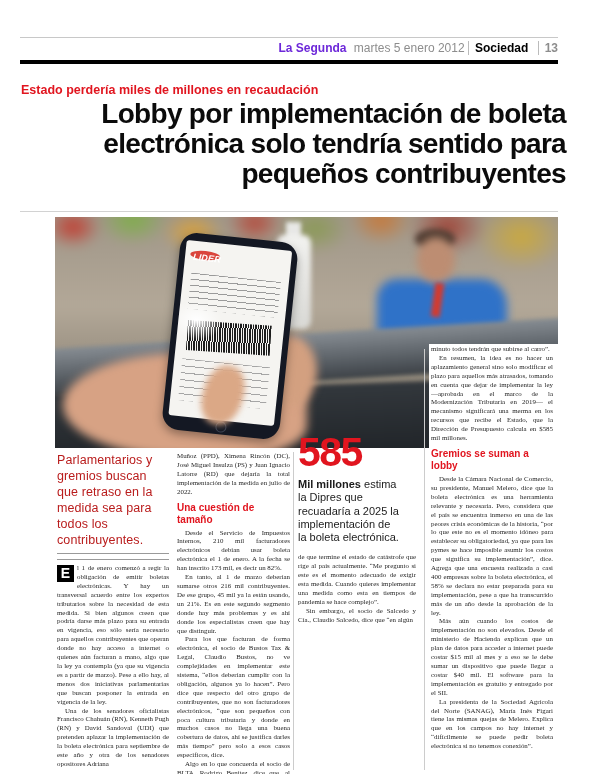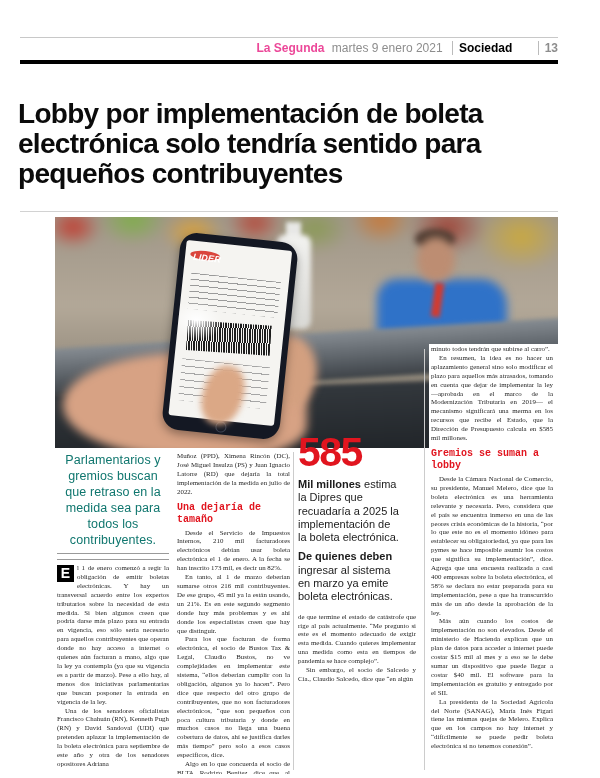--- a/index.html
+++ b/index.html
@@ -3,31 +3,31 @@
 <meta charset="utf-8">
 <style>
   html,body{margin:0;padding:0;background:#ffffff;}
   .page{position:relative;width:600px;height:778px;background:#fff;overflow:hidden;
         font-family:"Liberation Serif",serif;color:#1f1f1f;}
 
   
   .top-hairline{position:absolute;left:20px;width:538px;top:37px;border-top:1px solid #c8c8c8;}
   .masthead{position:absolute;left:20px;width:538px;top:41px;text-align:right;
             font-family:"Liberation Sans",sans-serif;font-size:12px;white-space:nowrap;}
-  .masthead .brand{font-weight:bold;color:#ec4899;}
+  .masthead .brand{font-weight:bold;color:#6d28d9;}
   .masthead .date{color:#8d8d8d;padding-left:4px;}
-  .masthead .section{font-weight:bold;color:#000;border-left:1px solid #bbb;padding:0 6px;margin-left:6px;}
-  .masthead .pagenum{font-weight:bold;color:#8d8d8d;border-left:1px solid #bbb;padding-left:6px;margin-left:16px;}
+  .masthead .section{font-weight:bold;color:#000;border-left:1px solid #bbb;padding:0 6px;}
+  .masthead .pagenum{font-weight:bold;color:#8d8d8d;border-left:1px solid #bbb;padding-left:6px;}
   .black-rule{position:absolute;left:20px;width:538px;top:60px;height:3.5px;background:#000;}
 
   
   .kicker{position:absolute;left:21px;top:83px;font-family:"Liberation Sans",sans-serif;
           font-weight:bold;font-size:12.5px;color:#e1151f;}
   .headline{position:absolute;left:18px;top:99px;width:548px;font-family:"Liberation Sans",sans-serif;
-            font-weight:bold;font-size:28px;line-height:30px;letter-spacing:-0.7px;color:#0b0b0b;}
+            font-weight:bold;font-size:28px;line-height:30px;letter-spacing:-0.7px;color:#0b0b0b;text-align:right;}
   .photo-hairline{position:absolute;left:20px;width:538px;top:211px;border-top:1px solid #d2d2d2;}
 
   
   .photo{position:absolute;left:55px;top:217px;width:503px;height:231px;background:#a89d8d;
          clip-path:polygon(0 0,100% 0,100% 127px,374px 127px,374px 100%,0 100%);overflow:hidden;}
   .photo *{position:absolute;}
   .ph-bg{left:-12px;top:-12px;right:-12px;bottom:-12px;filter:blur(6px);
     background:
       radial-gradient(40px 30px at 30px 22px,#c23a2e 0%,rgba(194,58,46,0) 70%),
       radial-gradient(50px 35px at 90px 15px,#7fae4a 0%,rgba(127,174,74,0) 70%),
@@ -81,52 +81,53 @@
   .col p{margin:0;}
   .col p + p{text-indent:8px;}
   .col1{left:57px;top:452px;width:112px;height:322px;}
   .col2{left:177px;top:452px;width:113px;height:322px;}
   .col3{left:298px;top:432px;width:118px;height:322px;}
   .col4{left:431px;top:345px;width:122px;height:429px;}
   .vrule-a{position:absolute;left:293px;top:452px;height:318px;border-left:1px solid #cccccc;}
   .vrule-b{position:absolute;left:424px;top:349px;height:421px;border-left:1px solid #cccccc;}
 
   .deck{font-family:"Liberation Sans",sans-serif;font-size:12.5px;line-height:16px;
-        color:#0f766e;text-align:center;letter-spacing:.1px;}
+        color:#b91c1c;text-align:left;letter-spacing:.1px;}
   .thin-rule{border-top:1px solid #9a9a9a;margin:5px 0 4px 0;}
   .byline{font-family:"Liberation Sans",sans-serif;font-weight:bold;font-size:7.8px;
           line-height:9.5px;color:#111;text-align:left;}
   .dropcap{float:left;width:17px;height:17px;margin:1px 3px 0 0;background:#000;color:#fff;
            font-family:"Liberation Sans",sans-serif;font-weight:bold;font-size:14px;line-height:17px;
            text-align:center;}
-  .subhead{font-family:Liberation Mono, monospace;font-weight:bold;font-size:10px;line-height:12px;
+  .subhead{font-family:Liberation Sans, sans-serif;font-weight:bold;font-size:10px;line-height:12px;
            color:#e1151f;text-align:left;margin:5px 0 3px 0;}
   .stat-value{font-family:"Liberation Sans",sans-serif;font-weight:bold;color:#e1151f;
               letter-spacing:-1.5px;text-align:left;}
   .stat-value.v1{font-size:41px;line-height:41px;}
   .stat-value.v2{font-size:35px;line-height:37px;margin-top:10px;}
   .stat-caption{font-family:"Liberation Sans",sans-serif;font-size:11px;line-height:13.3px;
                 color:#1c1c1c;text-align:left;margin:5px 16px 6px 0;}
   .stat-caption .b{font-weight:bold;}
   .col3-body{margin-top:9px;}
 </style>
 </head>
 <body>
 
 <div class="page">
 
   <div class="top-hairline"></div>
   <div class="masthead">
     <span class="brand">La Segunda</span>
-    <span class="date">martes 9 enero 2021</span>
+    <span class="date">martes 5 enero 2012</span>
     <span class="section">Sociedad</span>
     <span class="pagenum">13</span>
   </div>
   <div class="black-rule"></div>
 
+  <div class="kicker">Estado perdería miles de millones en recaudación</div>
   <h1 class="headline" style="margin:0;">Lobby por implementación de boleta electrónica solo tendría sentido para pequeños contribuyentes</h1>
   <div class="photo-hairline"></div>
 
   <div class="photo">
     <div class="ph-bg"></div>
     <div class="ph-cashier-shirt"></div>
     <div class="ph-cashier-hair"></div>
     <div class="ph-cashier-head"></div>
     <div class="ph-lanyard"></div>
     <div class="ph-dispenser-top"></div>
@@ -156,31 +157,30 @@
   <div class="col col1">
     <div class="deck">Parlamentarios y gremios buscan que retraso en la medida sea para todos los contribuyentes.</div>
     <div class="thin-rule"></div>
     <div class="thin-rule"></div>
     <p><span class="dropcap">E</span><span>l 1 de enero comenzó a regir la obligación de emitir boletas electrónicas. Y hay un transversal acuerdo entre los expertos tributarios sobre la necesidad de esta medida. Si bien algunos creen que podría darse más plazo para su entrada en vigencia, eso sólo sería necesario para aquellos contribuyentes que operan donde no hay acceso a internet o quienes aún facturan a mano, algo que la ley ya contempla (ya que su vigencia es a partir de marzo). Pese a ello hay, al menos dos iniciativas parlamentarias que buscan posponer la entrada en vigencia de la ley.</span></p>
     <p>Una de los senadores oficialistas Francisco Chahuán (RN), Kenneth Pugh (RN) y David Sandoval (UDI) que pretenden aplazar la implementación de la boleta electrónica para septiembre de este año y otra de los senadores opositores Adriana</p>
   </div>
 
   <div class="col col2">
     <p>Muñoz (PPD), Ximena Rincón (DC), José Miguel Insulza (PS) y Juan Ignacio Latorre (RD) que dejaría la total implementación de la medida en julio de 2022.</p>
-    <div class="subhead">Una dejaría de tamaño</div>
+    <div class="subhead">Una cuestión de tamaño</div>
     <p style="text-indent:8px;">Desde el Servicio de Impuestos Internos, 210 mil facturadores electrónicos debían usar boleta electrónica el 1 de enero. A la fecha se han inscrito 173 mil, es decir un 82%.</p>
     <p>En tanto, al 1 de marzo deberían sumarse otros 216 mil contribuyentes. De ese grupo, 45 mil ya la están usando, un 21%. Es en este segundo segmento donde hay más problemas y es ahí donde los especialistas creen que hay que distinguir.</p>
     <p>Para los que facturan de forma electrónica, el socio de Bustos Tax &amp; Legal, Claudio Bustos, no ve complejidades en implementar este sistema, “ellos deberían cumplir con la obligación, algunos ya lo hacen”. Pero dice que respecto del otro grupo de contribuyentes, que no son facturadores electrónicos, “que son pequeños con poca cultura tributaria y donde en muchos casos no llega una buena cobertura de datos, ahí se justifica darles más tiempo” pero solo a esos casos específicos, dice.</p>
     <p>Algo en lo que concuerda el socio de BLTA, Rodrigo Benítez, dice que, al menos, debería exigirse seis meses después</p>
   </div>
 
   <div class="col col3">
     <div class="stat-value v1">585</div>
     <div class="stat-caption"><span class="b">Mil millones</span><span> estima la Dipres que recuadaría a 2025 la implementación de la boleta electrónica.</span></div>
-    <div class="stat-caption"><span class="b">De quienes deben</span><span> ingresar al sistema en marzo ya emite boleta electrónicas.</span></div>
     <div class="col3-body">
       <p>de que termine el estado de catástrofe que rige al país actualmente. “Me pregunto si este es el momento adecuado de exigir esta medida. Cuando quieres implementar una medida como esta en tiempos de pandemia se hace complejo”.</p>
       <p>Sin embargo, el socio de Salcedo y Cía., Claudio Salcedo, dice que “en algún</p>
     </div>
   </div>
 
   <div class="col col4">
     <p>minuto todos tendrán que subirse al carro”.</p>
     <p>En resumen, la idea es no hacer un aplazamiento general sino solo modificar el plazo para aquellos más atrasados, tomando en cuenta que dejar de implementar la ley —aprobada en el marco de la Modernización Tributaria en 2019— el mecanismo significará una merma en los recursos que recibe el Estado, que la Dirección de Presupuesto calcula en $585 mil millones.</p>
     <div class="subhead">Gremios se suman a lobby</div>

